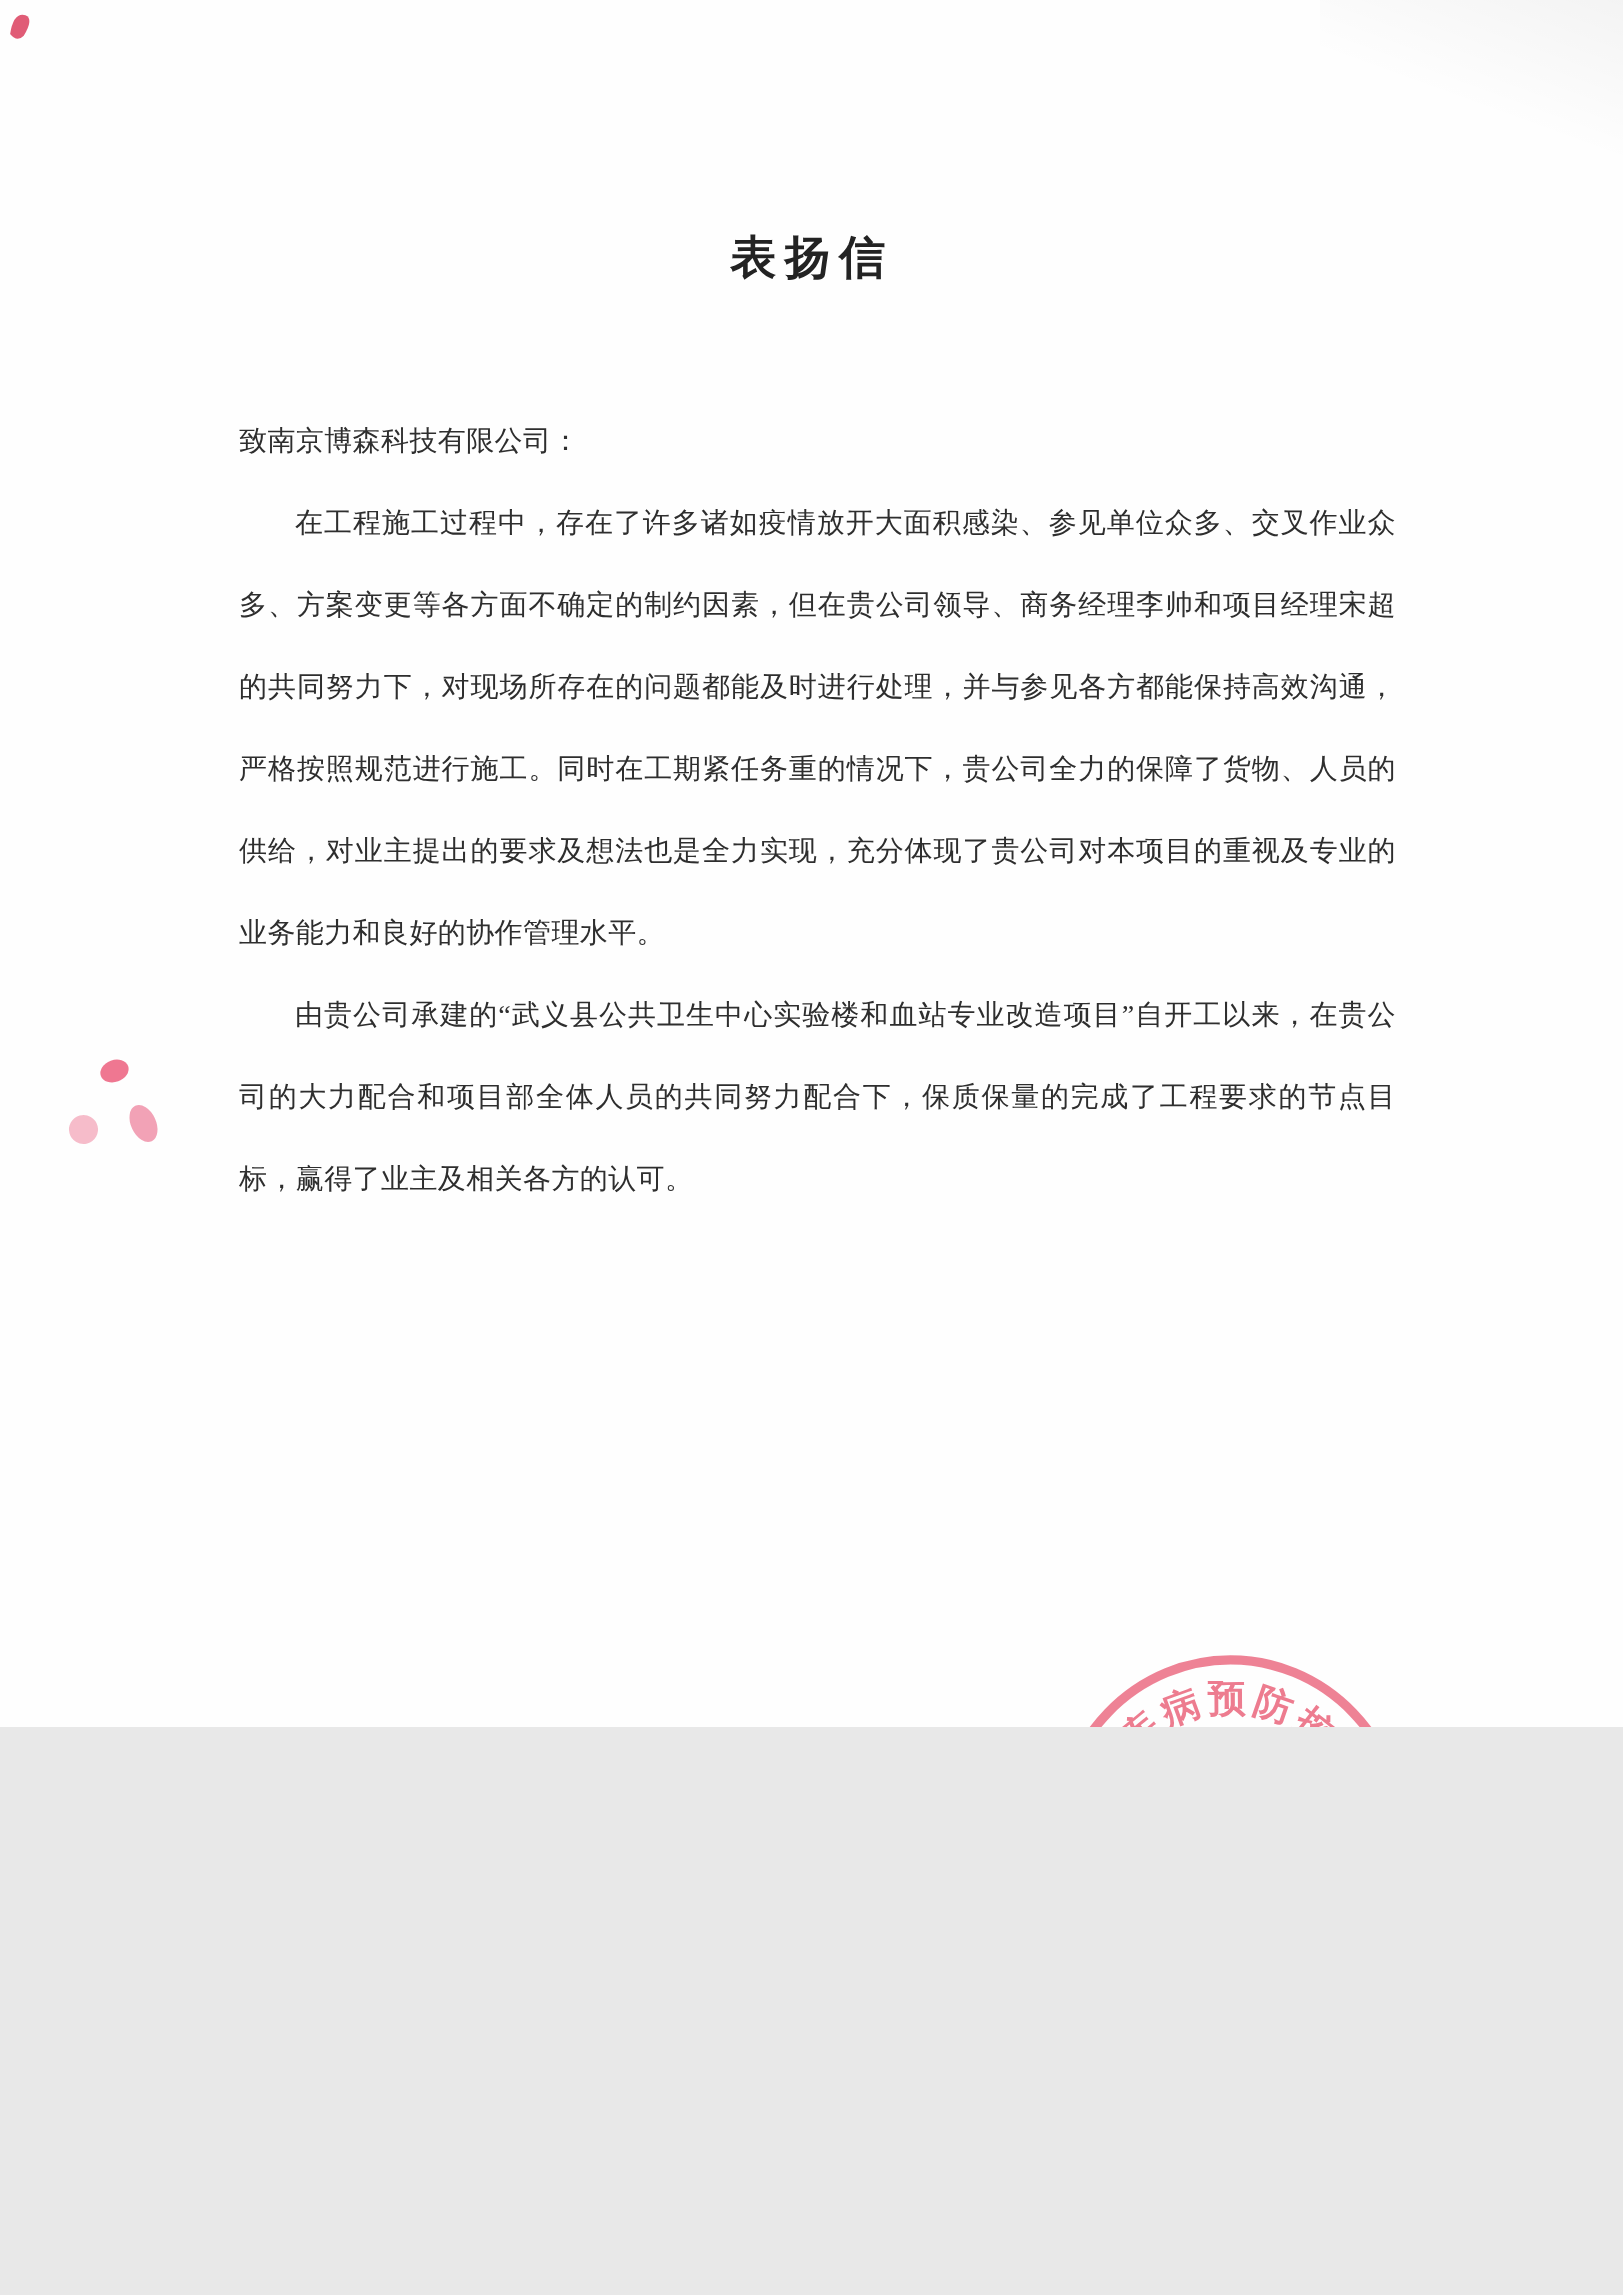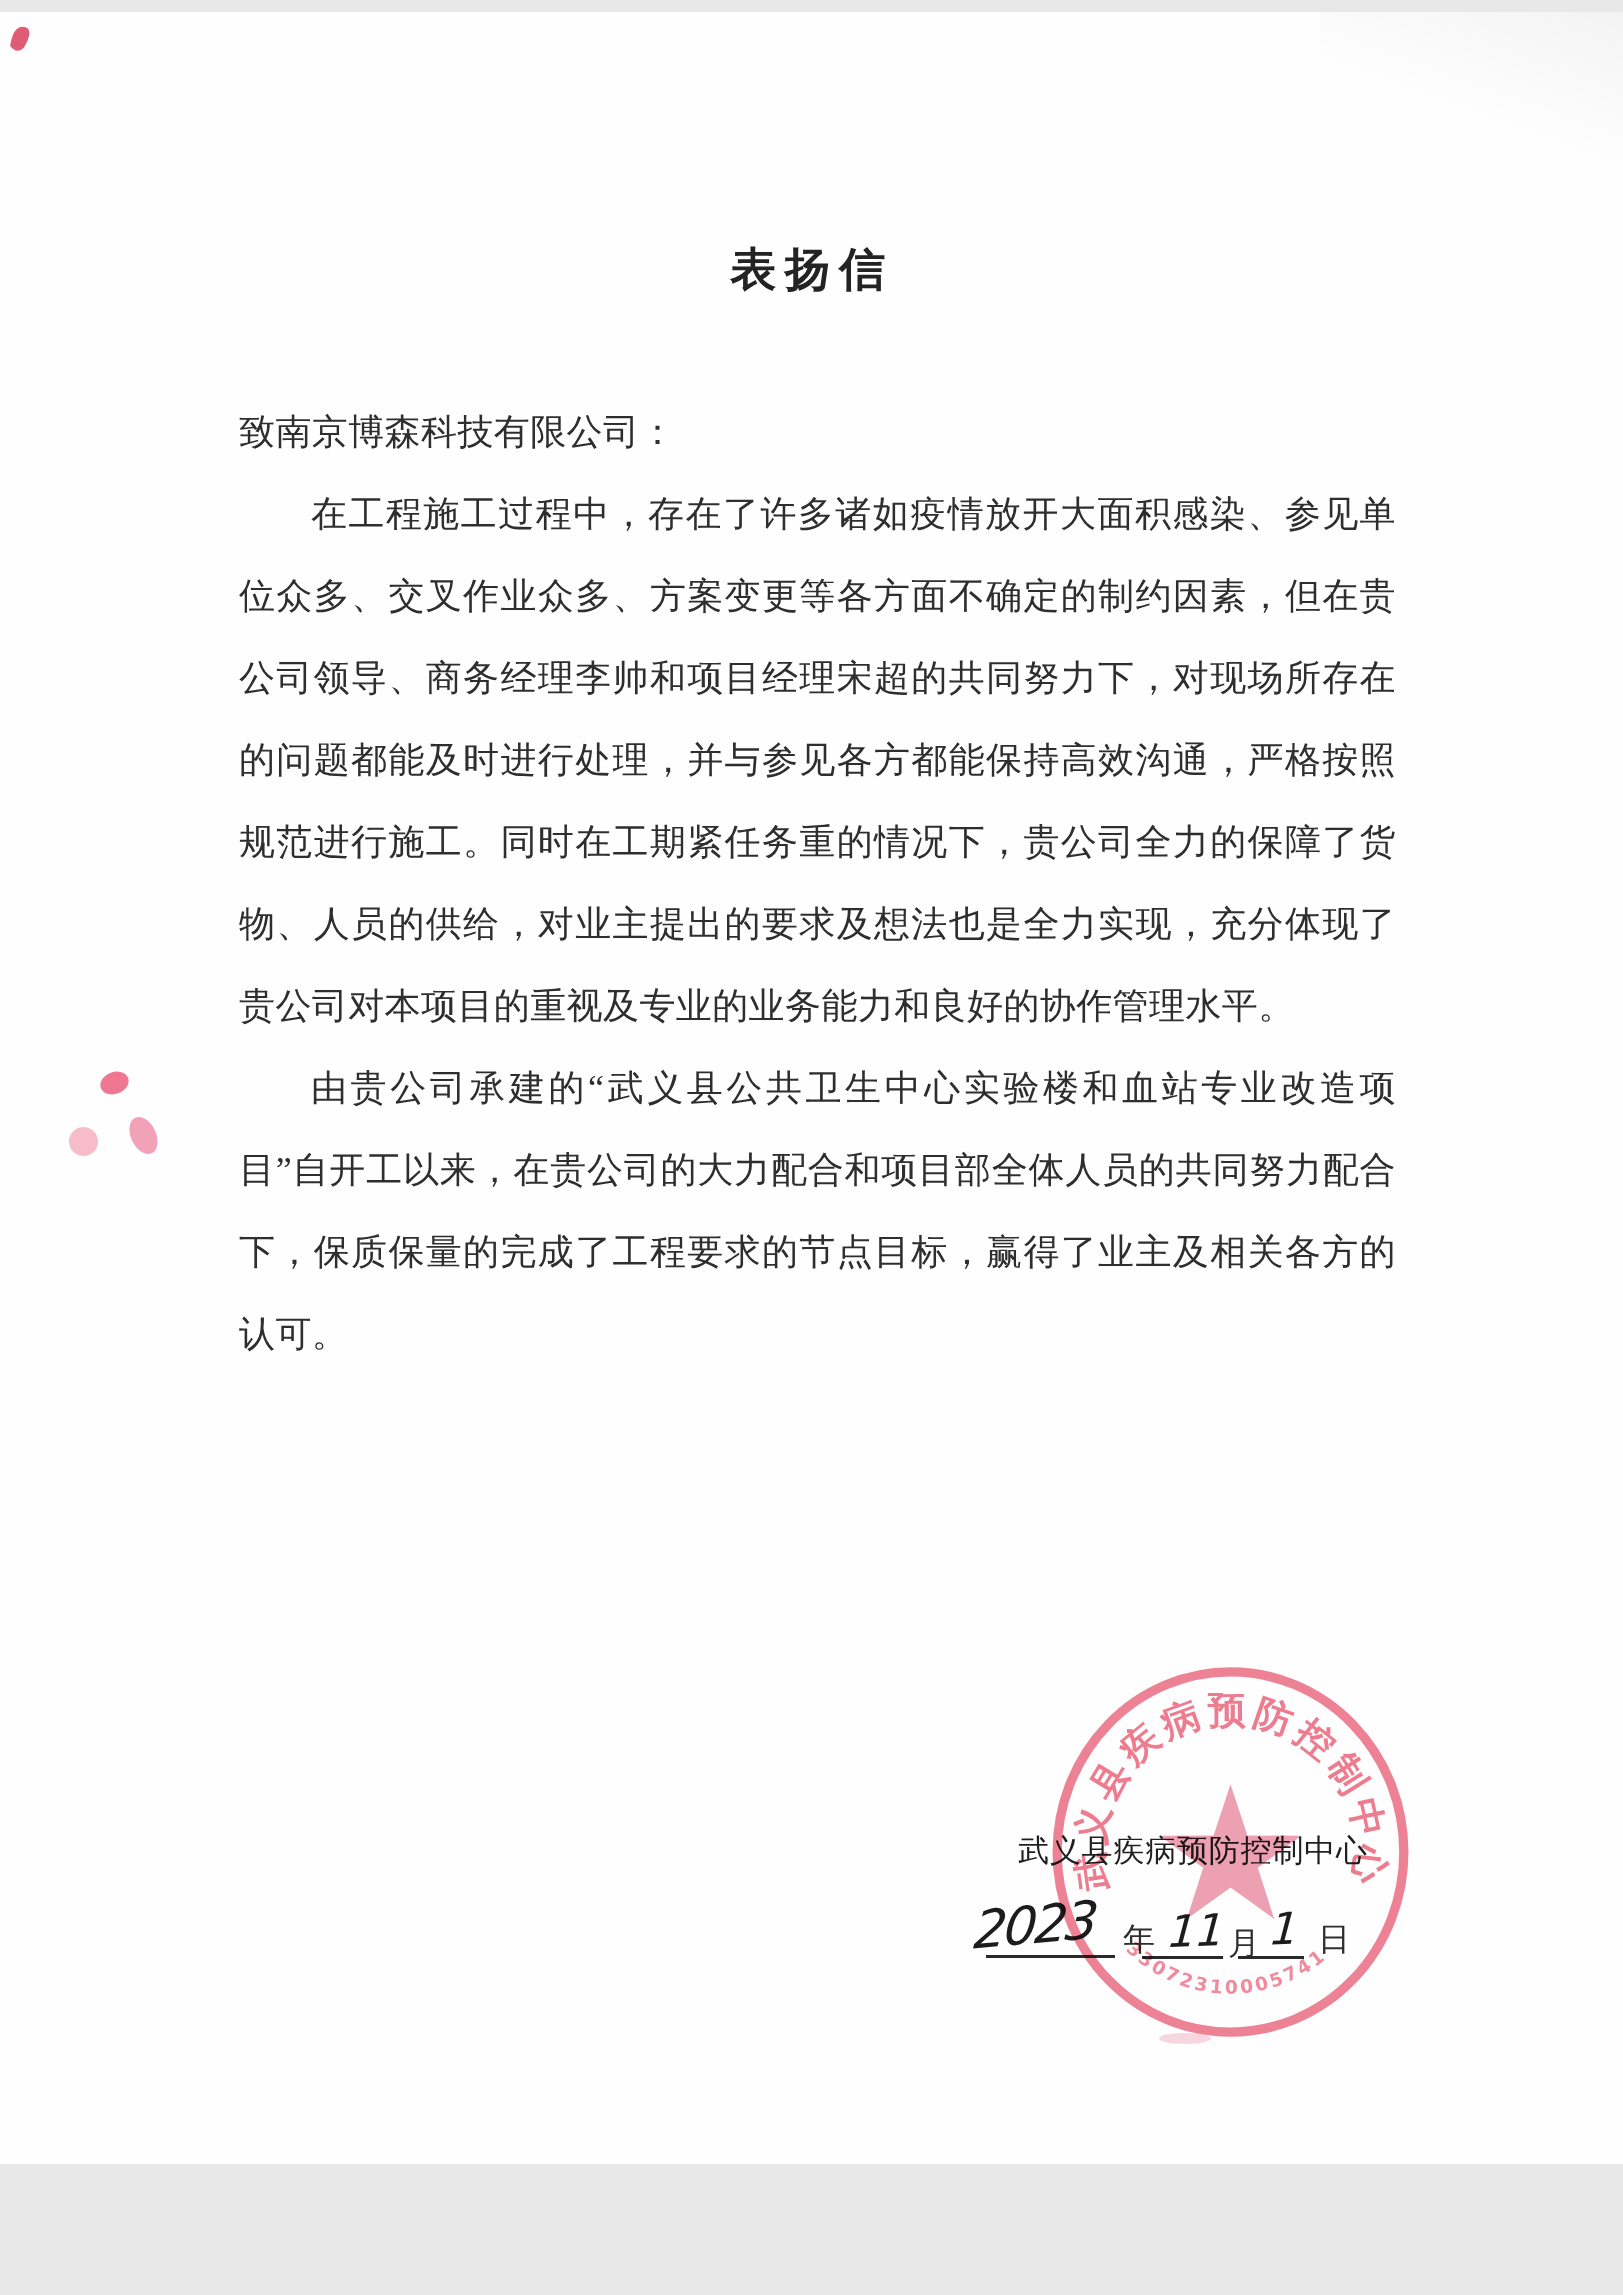--- a/index.html
+++ b/index.html
@@ -1,39 +1,39 @@
 <!DOCTYPE html>
 <html style="font-size:13.5px"><head>
 <meta charset="utf-8">
 <style>
   html,body{margin:0;padding:0;background:#e8e8e8;}
   .page{
     position:relative;
-    width:1624px;height:2152px;
-    margin:12px auto;
+    width:1624px;height:1727px;
+    margin:0 auto;
     background:#fefefe;
     overflow:hidden;
     font-family:"Liberation Serif","DejaVu Serif",serif;
     color:#2e2e2e;
   }
   
   .scan-shade{
     position:absolute;top:0;right:0;width:304px;height:186px;
     background:linear-gradient(200deg,rgba(0,0,0,0.045),rgba(0,0,0,0) 55%);
     pointer-events:none;
   }
   .doc-title{
     position:absolute;top:227px;left:0;width:100%;
     text-align:center;
     font-size:46px;font-weight:bold;letter-spacing:8.5px;
     color:#232323;margin:0;
   }
   .body-text{
-    position:absolute;top:379px;left:239px;width:1157px;
-    font-size:36px;line-height:82px;letter-spacing:0.4px;
+    position:absolute;top:400px;left:239px;width:1157px;
+    font-size:28px;line-height:82px;letter-spacing:0.4px;
     text-align:justify;
   }
   .body-text p{margin:0;}
   .body-text p.para{text-indent:2em;}
   .sign-org{
     position:absolute;top:1818px;left:1018px;
     font-size:31px;letter-spacing:0.8px;color:#1f1f1f;
     z-index:1;
   }
   .hw{

